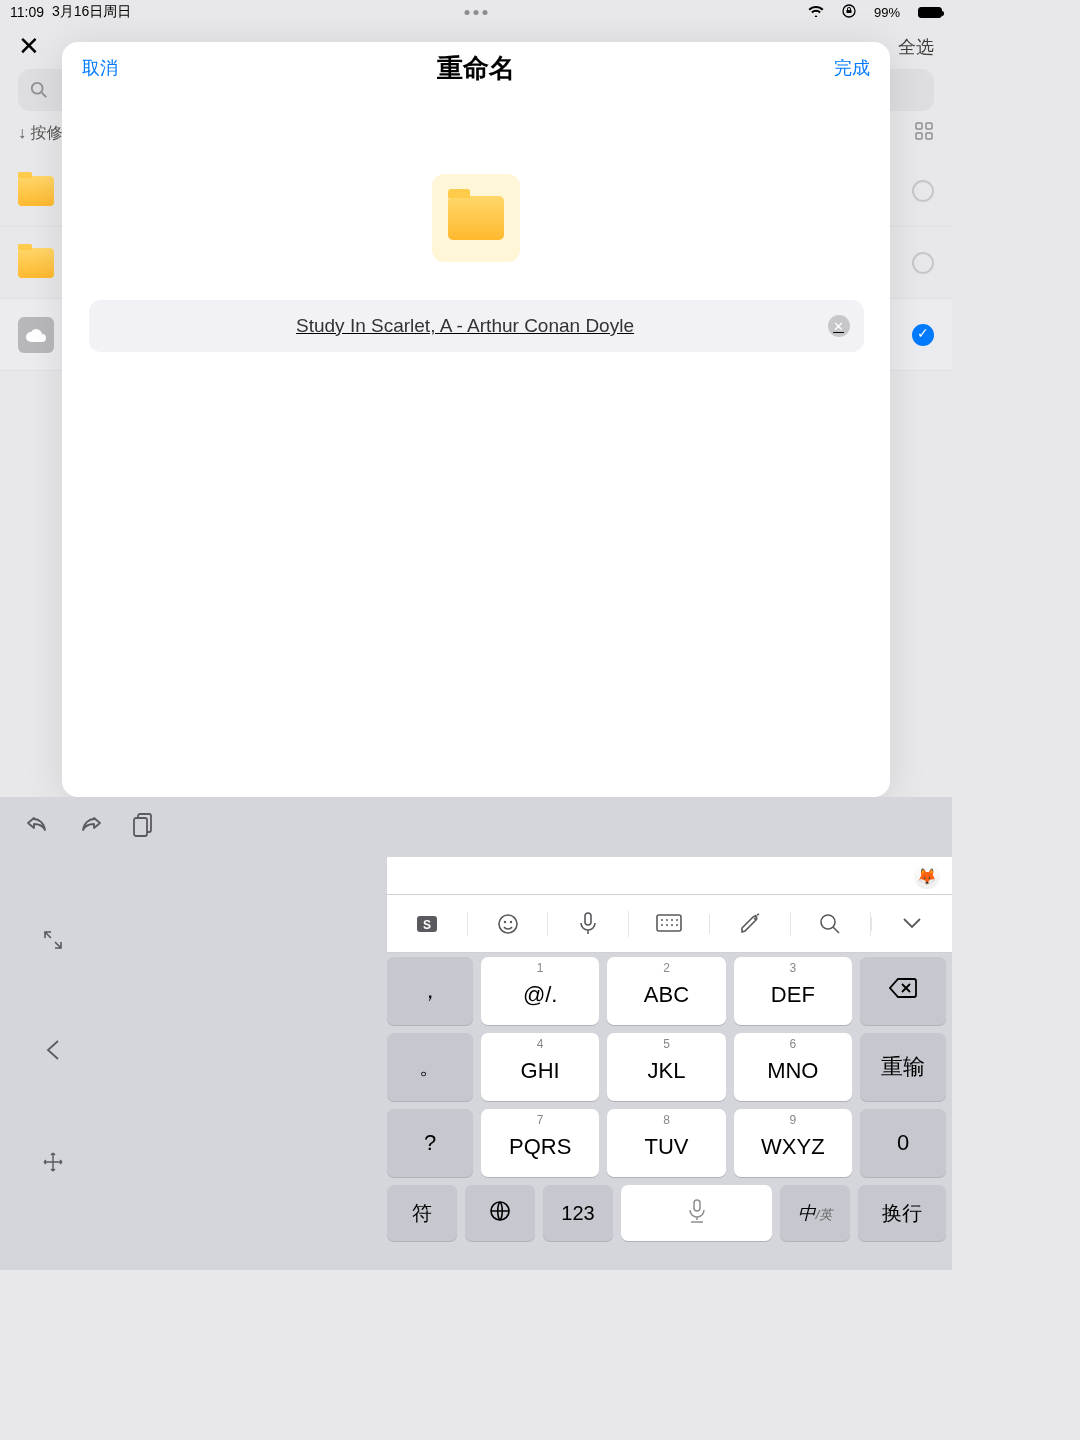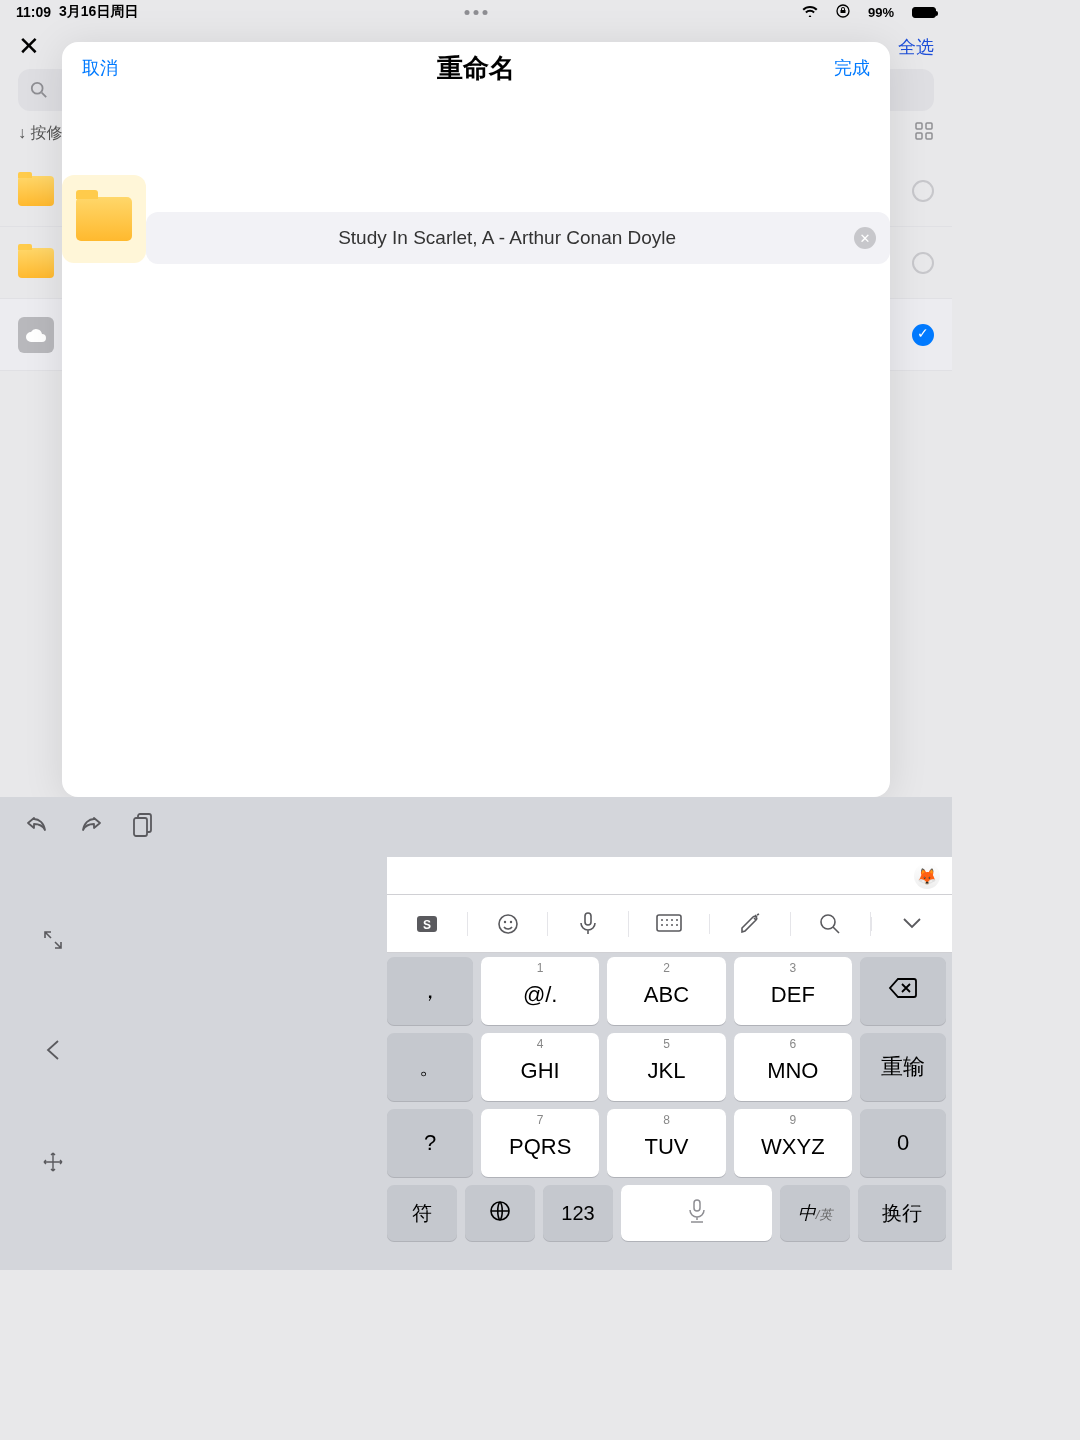--- a/index.html
+++ b/index.html
@@ -1,47 +1,47 @@
 <!DOCTYPE html>
 <html><head>
 <meta charset="utf-8">
 <style>
 *{box-sizing:border-box;margin:0;padding:0;font-family:-apple-system,"PingFang SC","Helvetica Neue",Arial,sans-serif;-webkit-font-smoothing:antialiased;}
 html,body{width:952px;height:1270px;background:#e8e8ea;overflow:hidden;position:relative;}
 
 
-.status{position:absolute;top:0;left:0;right:0;height:24px;display:flex;align-items:center;justify-content:space-between;padding:0 16px;font-size:14px;font-weight:700;color:#000;}
+.status{position:absolute;top:0;left:0;right:0;height:24px;display:flex;align-items:center;justify-content:space-between;padding:0 10px;font-size:14px;font-weight:400;color:#000;}
 .status .left{display:flex;align-items:center;gap:8px;}
 .status .center{position:absolute;left:50%;transform:translateX(-50%);display:flex;gap:4px;}
 .status .center span{width:5px;height:5px;border-radius:50%;background:#8e8e93;}
 .status .right{display:flex;align-items:center;gap:18px;font-size:13px;}
 .battery{width:24px;height:11px;border:1px solid #000;border-radius:3px;position:relative;background:#000;}
 .battery:after{content:"";position:absolute;right:-3px;top:3px;width:2px;height:5px;background:#000;border-radius:0 2px 2px 0;}
 
 
 .bg-app{position:absolute;top:24px;left:0;right:0;bottom:0;}
 .bg-top{height:45px;display:flex;align-items:center;justify-content:space-between;padding:0 18px;}
 .x-btn{font-size:26px;color:#000;}
-.select-all{color:#1d4ed8;font-size:18px;}
+.select-all{color:#404040;font-size:18px;}
 .bg-search{margin:0 18px;height:42px;background:#dedee2;border-radius:12px;display:flex;align-items:center;padding:0 12px;color:#8e8e93;}
 .bg-sort{height:44px;display:flex;align-items:center;justify-content:space-between;padding:0 18px;color:#555;font-size:16px;}
 .bg-row{height:72px;display:flex;align-items:center;padding:0 18px;gap:12px;border-bottom:1px solid #e0e0e4;}
 .bg-folder{width:36px;height:30px;background:linear-gradient(#ffd76a,#ffb92e);border-radius:4px;position:relative;}
 .bg-folder:before{content:"";position:absolute;top:-4px;left:0;width:14px;height:6px;background:#ffcb4b;border-radius:2px 2px 0 0;}
 .bg-cloud{width:36px;height:36px;background:#b8b8bc;border-radius:6px;display:flex;align-items:center;justify-content:center;color:#fff;}
 .bg-radio{margin-left:auto;width:22px;height:22px;border:2px solid #c7c7cb;border-radius:50%;}
 .bg-radio.checked{background:#007aff;border-color:#007aff;position:relative;}
 .bg-radio.checked:after{content:"✓";position:absolute;color:#fff;font-size:14px;left:3px;top:-1px;}
 
 
 .modal{position:absolute;top:42px;left:62px;right:62px;background:#fff;border-radius:16px;height:755px;box-shadow:0 4px 40px rgba(0,0,0,.1);}
 .modal-head{height:52px;display:flex;align-items:center;justify-content:space-between;padding:16px 20px;}
 .modal-head .cancel,.modal-head .done{color:#007aff;font-size:18px;}
 .modal-head .title{font-size:26px;font-weight:600;position:absolute;left:50%;transform:translateX(-50%);}
-.modal-body{display:flex;flex-direction:row;align-items:center;padding-top:80px;}
+.modal-body{display:flex;flex-direction:column;align-items:center;padding-top:80px;text-decoration:underline;}
 .folder-big{width:88px;height:88px;background:#fff6d8;border-radius:12px;display:flex;align-items:center;justify-content:center;}
 .folder-big .f{width:56px;height:44px;background:linear-gradient(#ffd76a,#ffb92e);border-radius:5px;position:relative;}
 .folder-big .f:before{content:"";position:absolute;top:-7px;left:0;width:22px;height:9px;background:#ffcb4b;border-radius:3px 3px 0 0;}
 .rename-field{margin-top:38px;width:775px;height:52px;background:#f2f2f6;border-radius:12px;display:flex;align-items:center;padding:0 14px;position:relative;}
 .rename-field input{flex:1;border:none;background:transparent;font-size:19px;text-align:center;outline:none;color:#333;}
 .clear-btn{width:22px;height:22px;background:#c7c7cb;border-radius:50%;display:flex;align-items:center;justify-content:center;color:#fff;font-size:13px;flex:none;}
 
 
 .kb-zone{position:absolute;top:797px;left:0;right:0;bottom:0;background:#d4d6db;}
 .kb-top{height:60px;display:flex;align-items:center;gap:28px;padding:0 24px;color:#5a5a5e;}

